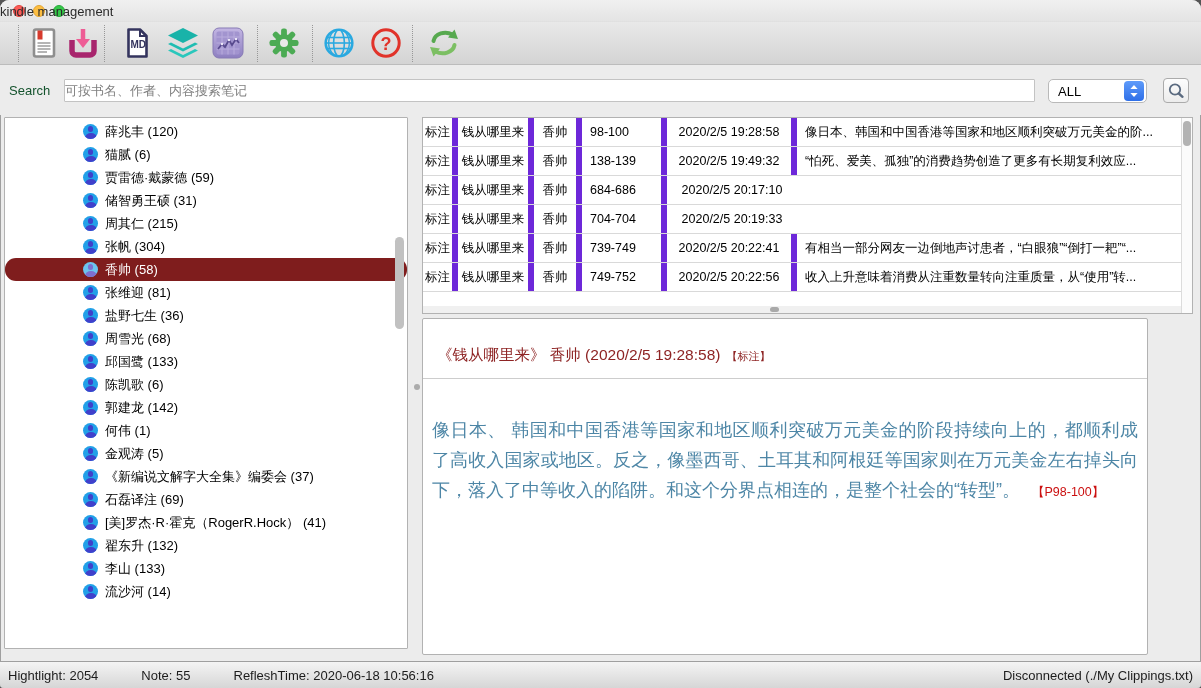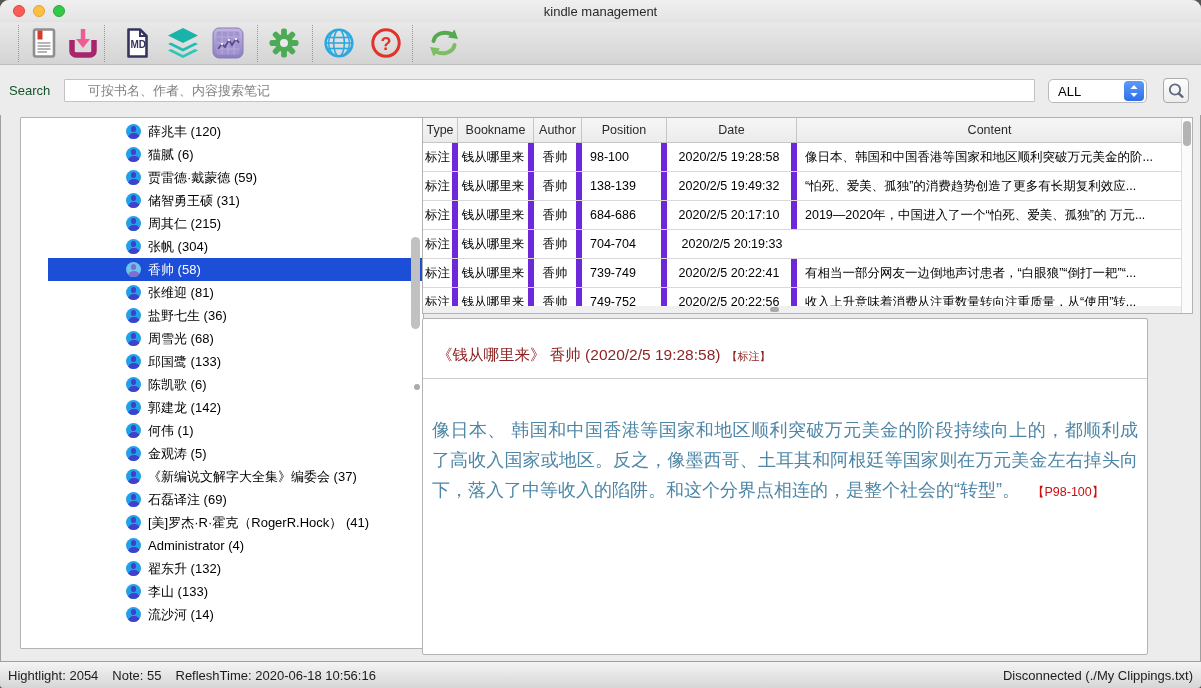--- a/index.html
+++ b/index.html
@@ -11,62 +11,62 @@
             box-shadow:inset 0 0 0 1px #9f9f9f; }
 
   
   .titlebar { position:relative; height:22px;
               background:linear-gradient(#f0f0f0,#e4e4e4);
               border-bottom:1px solid rgba(0,0,0,0.06); }
   .traffic { position:absolute; top:5px; width:12px; height:12px; border-radius:50%; }
   .tl-red   { left:13px;  background:#fc5b57; border:0.5px solid #e2463f; }
   .tl-yellow{ left:33px;  background:#fdbe41; border:0.5px solid #e0a433; }
   .tl-green { left:53px;  background:#34c848; border:0.5px solid #2aa83c; }
-  .win-title { position:absolute; left:0; right:0; top:4px; text-align:center;
+  .win-title { position:absolute; left:0; right:0; top:4px; 
                font-size:13px; color:#2b2b2b; }
 
   
   .toolbar { position:relative; height:43px;
              background:linear-gradient(#e9e9e9,#d4d4d4);
              border-bottom:1px solid #bcbcbc; }
   .tb-sep { position:absolute; top:3px; height:37px; width:0;
             border-left:1px dotted #979797; }
   .tb-btn { position:absolute; top:4px; width:34px; height:34px; cursor:default; }
   .tb-btn svg { width:34px; height:34px; display:block; }
 
   
   .searchrow { position:relative; height:50px; background:#ececec; }
   .search-label { position:absolute; left:9px; top:18px; font-size:13px; color:#14532d; }
   .search-input { position:absolute; left:64px; top:14px; width:971px; height:23px;
                   border:1px solid #c3c3c3; border-radius:1px; background:#fff;
-                  font-size:13px; padding:0 23px; color:#333;
+                  font-size:13px; padding:0 0; color:#333;
                   font-family:"Liberation Sans","DejaVu Sans",sans-serif; }
   .search-input::placeholder { color:#808080; opacity:1; }
   .filter-select { position:absolute; left:1048px; top:14px; width:99px; height:24px;
                    background:#fff; border:1px solid #b9b9b9; border-radius:5px;
                    display:flex; align-items:center; }
   .filter-select .val { flex:1; font-size:13px; color:#000; padding-left:9px; }
   .filter-select .stepper { width:20px; height:20px; margin-right:2px; border-radius:4px;
                    background:linear-gradient(#5e9bfa,#2e6fe8);
                    display:flex; align-items:center; justify-content:center; }
   .search-btn { position:absolute; left:1163px; top:13px; width:26px; height:25px;
                 background:linear-gradient(#fdfdfd,#ececec);
                 border:1px solid #ababab; border-radius:4px;
                 display:flex; align-items:center; justify-content:center; }
 
   
   .main { position:absolute; left:0; top:115px; width:1201px; height:546px; }
 
-  .sidebar { position:absolute; left:20px; top:2px; width:404px; height:532px;
+  .sidebar { position:absolute; left:4px; top:2px; width:404px; height:532px;
              background:#fff; border:1px solid #b2b2b2; border-radius:1px;
-             overflow:hidden;padding-left:27px; }
+             overflow:hidden; }
   .tree { padding-top:2px; }
   .tree-item { height:23px; display:flex; align-items:center; padding-left:78px;
                font-size:13px; color:#000; white-space:nowrap; }
-  .tree-item.selected { background:#1d4ed8; color:#fff; }
+  .tree-item.selected { background:#7f1d1d; color:#fff;border-radius:11px; }
   .avatar { width:15px; height:15px; border-radius:50%; background:#22a0e8;
             position:relative; overflow:hidden; flex:0 0 15px; margin-right:7px; }
   .avatar::before { content:""; position:absolute; top:2px; left:4.6px; width:5.8px;
             height:5.8px; border-radius:50%; background:#4040cb; }
   .avatar::after { content:""; position:absolute; top:9px; left:1.5px; width:12px;
             height:10px; border-radius:50%; background:#4040cb; }
   .selected .avatar { background:#6cc4ef; }
   .selected .avatar::before, .selected .avatar::after { background:#7e6fd0; }
   .side-scroll { position:absolute; right:3px; top:119px; width:9px; height:92px;
                  border-radius:5px; background:#c1c1c1; }
@@ -110,21 +110,21 @@
   .d-body { margin-top:36px; padding:0 9px; font-size:18px; line-height:30px;
             color:#4d86a6; text-align:justify; }
   .d-postag { font-size:12.5px; color:#cb1010; margin-left:12px; }
 
   
   .statusbar { position:absolute; left:0; bottom:0; width:1201px; height:27px;
                background:linear-gradient(#f4f4f4,#d6d6d6);
                border-top:1px solid #9f9f9f;
                display:flex; align-items:center; font-size:13px; color:#1c1c1c; }
   .sb-item { margin-left:8px; }
-  .sb-item + .sb-item { margin-left:14px; }
+  .sb-item + .sb-item { margin-left:43px; }
   .sb-right { margin-left:auto; margin-right:8px; }
 </style>
 </head>
 <body>
 
 <div class="window">
 
   <div class="titlebar">
     <div class="traffic tl-red"></div>
     <div class="traffic tl-yellow"></div>
@@ -335,49 +335,37 @@
           <div class="tree-item">
             <span class="avatar"></span>
             <span>石磊译注 (69)</span>
           </div>
           <div class="tree-item">
             <span class="avatar"></span>
             <span>[美]罗杰·R·霍克（RogerR.Hock） (41)</span>
           </div>
           <div class="tree-item">
             <span class="avatar"></span>
-            <span>Administrator (4)</span>
-          </div>
-          <div class="tree-item">
-            <span class="avatar"></span>
             <span>翟东升 (132)</span>
           </div>
           <div class="tree-item">
             <span class="avatar"></span>
             <span>李山 (133)</span>
           </div>
           <div class="tree-item">
             <span class="avatar"></span>
             <span>流沙河 (14)</span>
           </div>
         </div>
       <div class="side-scroll"></div>
     </div>
 
     <div class="splitter-dot"></div>
 
     <div class="notes-table">
-      <div class="t-grid t-head" id="table-head">
-          <div class="hc">Type</div>
-          <div class="hc">Bookname</div>
-          <div class="hc">Author</div>
-          <div class="hc">Position</div>
-          <div class="hc">Date</div>
-          <div class="hc">Content</div>
-        </div>
       <div id="table-body">
           <div class="t-grid t-row">
             <div class="tc c-type">标注</div>
             <div class="tc c-book">钱从哪里来</div>
             <div class="tc c-author">香帅</div>
             <div class="tc c-pos">98-100</div>
             <div class="tc c-date">2020/2/5 19:28:58</div>
             <div class="tc c-content">像日本、韩国和中国香港等国家和地区顺利突破万元美金的阶...</div>
           </div>
           <div class="t-grid t-row">
@@ -387,21 +375,20 @@
             <div class="tc c-pos">138-139</div>
             <div class="tc c-date">2020/2/5 19:49:32</div>
             <div class="tc c-content">“怕死、爱美、孤独”的消费趋势创造了更多有长期复利效应...</div>
           </div>
           <div class="t-grid t-row">
             <div class="tc c-type">标注</div>
             <div class="tc c-book">钱从哪里来</div>
             <div class="tc c-author">香帅</div>
             <div class="tc c-pos">684-686</div>
             <div class="tc c-date">2020/2/5 20:17:10</div>
-            <div class="tc c-content">2019—2020年，中国进入了一个“怕死、爱美、孤独”的 万元...</div>
           </div>
           <div class="t-grid t-row">
             <div class="tc c-type">标注</div>
             <div class="tc c-book">钱从哪里来</div>
             <div class="tc c-author">香帅</div>
             <div class="tc c-pos">704-704</div>
             <div class="tc c-date">2020/2/5 20:19:33</div>
           </div>
           <div class="t-grid t-row">
             <div class="tc c-type">标注</div>

